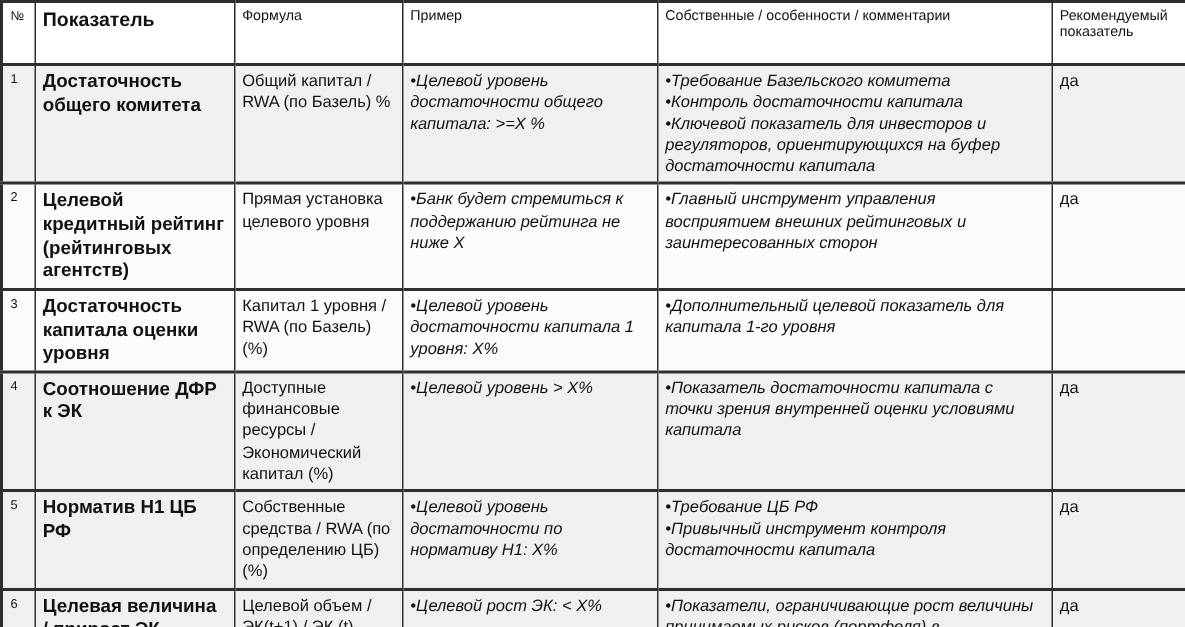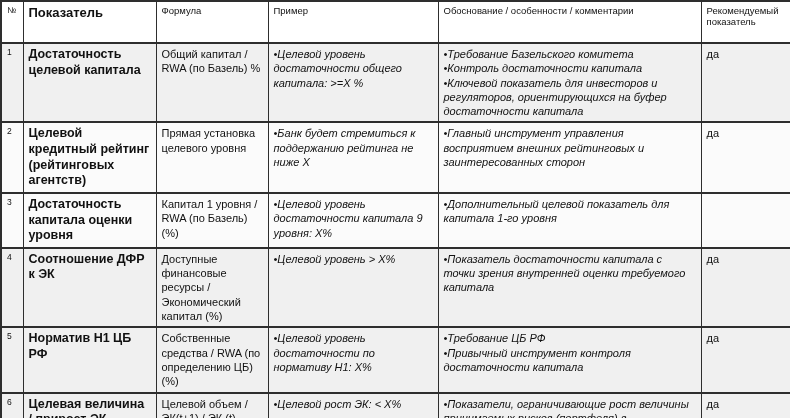--- a/index.html
+++ b/index.html
@@ -55,57 +55,57 @@
       <col style="width:170px">
       <col style="width:263px">
       <col style="width:90px">
     </colgroup>
     <thead>
       <tr class="hr0">
         <th class="c-num">№</th>
         <th class="c-ind">Показатель</th>
         <th class="c-frm">Формула</th>
         <th class="c-ex">Пример</th>
-        <th class="c-com">Обоснование / особенности / комментарии</th>
+        <th class="c-com">Собственные / особенности / комментарии</th>
         <th class="c-rec">Рекомендуемый показатель</th>
       </tr>
     </thead>
     <tbody>
       <tr class="hr1 shade-a">
         <td class="c-num">1</td>
-        <td class="c-ind">Достаточность целевой капитала</td>
+        <td class="c-ind">Достаточность общего комитета</td>
         <td class="c-frm">Общий капитал / RWA (по Базель)  %</td>
         <td class="c-ex">•Целевой уровень достаточности общего капитала: &gt;=X %</td>
         <td class="c-com">•Требование Базельского комитета
 •Контроль достаточности капитала
 •Ключевой показатель для инвесторов и регуляторов, ориентирующихся на буфер достаточности капитала</td>
         <td class="c-rec">да</td>
       </tr>
       <tr class="hr2 shade-b">
         <td class="c-num">2</td>
         <td class="c-ind">Целевой кредитный рейтинг (рейтинговых агентств)</td>
         <td class="c-frm">Прямая установка целевого уровня</td>
         <td class="c-ex">•Банк будет стремиться к поддержанию рейтинга не ниже X</td>
         <td class="c-com">•Главный инструмент управления восприятием внешних рейтинговых и заинтересованных сторон</td>
         <td class="c-rec">да</td>
       </tr>
       <tr class="hr3 shade-b">
         <td class="c-num">3</td>
         <td class="c-ind">Достаточность капитала оценки уровня</td>
         <td class="c-frm">Капитал 1 уровня / RWA (по Базель) (%)</td>
-        <td class="c-ex">•Целевой уровень достаточности капитала 9 уровня: X%</td>
+        <td class="c-ex">•Целевой уровень достаточности капитала 1 уровня: X%</td>
         <td class="c-com">•Дополнительный целевой показатель для капитала 1-го уровня</td>
         <td class="c-rec"></td>
       </tr>
       <tr class="hr4 shade-a">
         <td class="c-num">4</td>
         <td class="c-ind">Соотношение ДФР к ЭК</td>
         <td class="c-frm">Доступные финансовые ресурсы / Экономический капитал (%)</td>
         <td class="c-ex">•Целевой уровень &gt; X%</td>
-        <td class="c-com">•Показатель достаточности капитала с точки зрения внутренней оценки требуемого капитала</td>
+        <td class="c-com">•Показатель достаточности капитала с точки зрения внутренней оценки условиями капитала</td>
         <td class="c-rec">да</td>
       </tr>
       <tr class="hr5 shade-a">
         <td class="c-num">5</td>
         <td class="c-ind">Норматив Н1 ЦБ РФ</td>
         <td class="c-frm">Собственные средства / RWA (по определению ЦБ) (%)</td>
         <td class="c-ex">•Целевой уровень достаточности по нормативу Н1: X%</td>
         <td class="c-com">•Требование ЦБ РФ
 •Привычный инструмент контроля достаточности капитала</td>
         <td class="c-rec">да</td>

